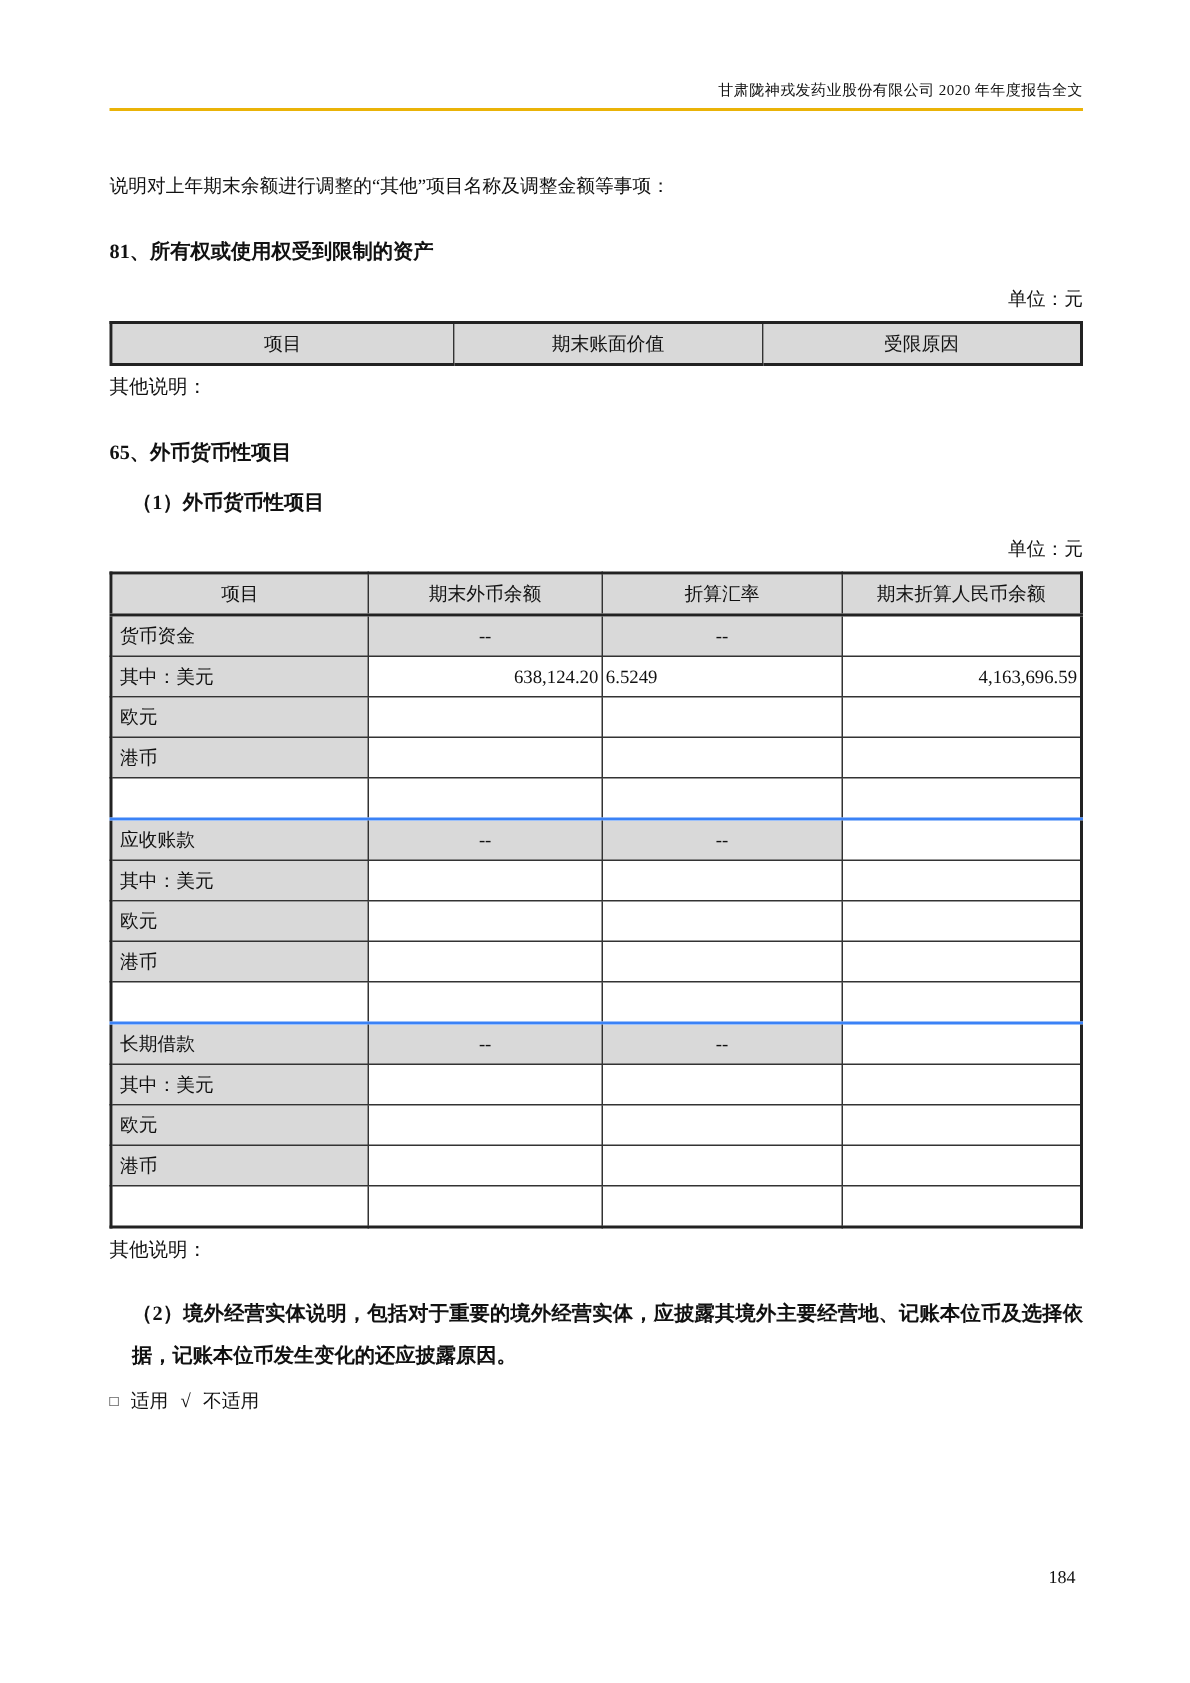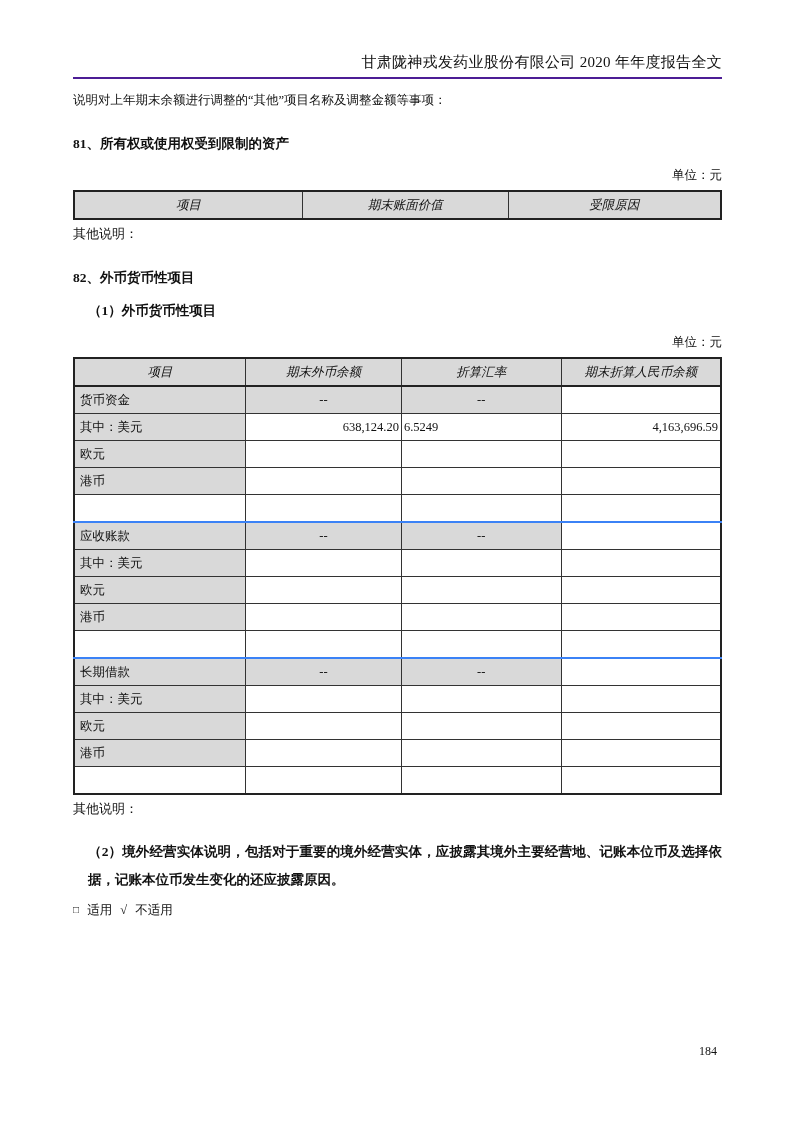--- a/index.html
+++ b/index.html
@@ -8,35 +8,35 @@
     width:793px; height:1122px;
     background:#ffffff;
     font-family:"Liberation Serif","DejaVu Serif",serif;
     color:#111;
     overflow:hidden;
   }
   .content { position:absolute; left:73px; top:0; width:649px; }
 
   .doc-header {
     padding-top:53px; padding-bottom:5px;
-    border-bottom:2px solid #4c1d95;
+    border-bottom:2px solid #eab308;
     text-align:right;
-    font-size:15px; letter-spacing:0.3px;
+    font-size:10px; letter-spacing:0.3px;
   }
 
   .h-main { font-size:13.5px; font-weight:700; }
   #s80-heading { margin-top:27px; }
-  #s80-note { margin-top:13px; font-size:12.5px; }
+  #s80-note { margin-top:42px; font-size:12.5px; }
   #s81-heading { margin-top:26px; }
 
   .unit-label { margin-top:14px; margin-bottom:6px; text-align:right; font-size:12.5px; }
 
   table { border-collapse:collapse; width:100%; font-size:12.5px; table-layout:fixed; border:2px solid #222; }
   th, td { border:1px solid #333; height:26px; padding:0 4px; overflow:hidden; white-space:nowrap; }
-  th { background:#d9d9d9; font-weight:400; text-align:center; border-bottom:2px solid #222;font-style:italic; }
+  th { background:#d9d9d9; font-weight:400; text-align:center; border-bottom:2px solid #222; }
   td.g { background:#d9d9d9; }
   td.lbl { text-align:left; padding-left:5px; }
   td.ind { }
   td.ctr { text-align:center; }
   td.rt { text-align:right; padding-right:2px; }
   td.lf { text-align:left; padding-left:2px; }
   tr.sep td { border-top:2px solid #3b82f6; }
 
   .other-note { margin-top:5px; font-size:13px; }
 
@@ -78,21 +78,21 @@
           <tr>
         <th>项目</th>
         <th>期末账面价值</th>
         <th>受限原因</th>
       </tr>
     </tbody>
       </table>
 
     <div class="other-note">其他说明：</div>
 
-    <div class="h-main" id="s82-heading">82、外币货币性项目</div>
+    <div class="h-main" id="s82-heading">65、外币货币性项目</div>
     <div class="h-main" id="sub1-heading">（1）外币货币性项目</div>
     <div class="unit-label">单位：元</div>
 
     <table>
       <colgroup>
           <col style="width:26.5%">
           <col style="width:24.1%">
           <col style="width:24.7%">
           <col style="width:24.7%">
         </colgroup>

